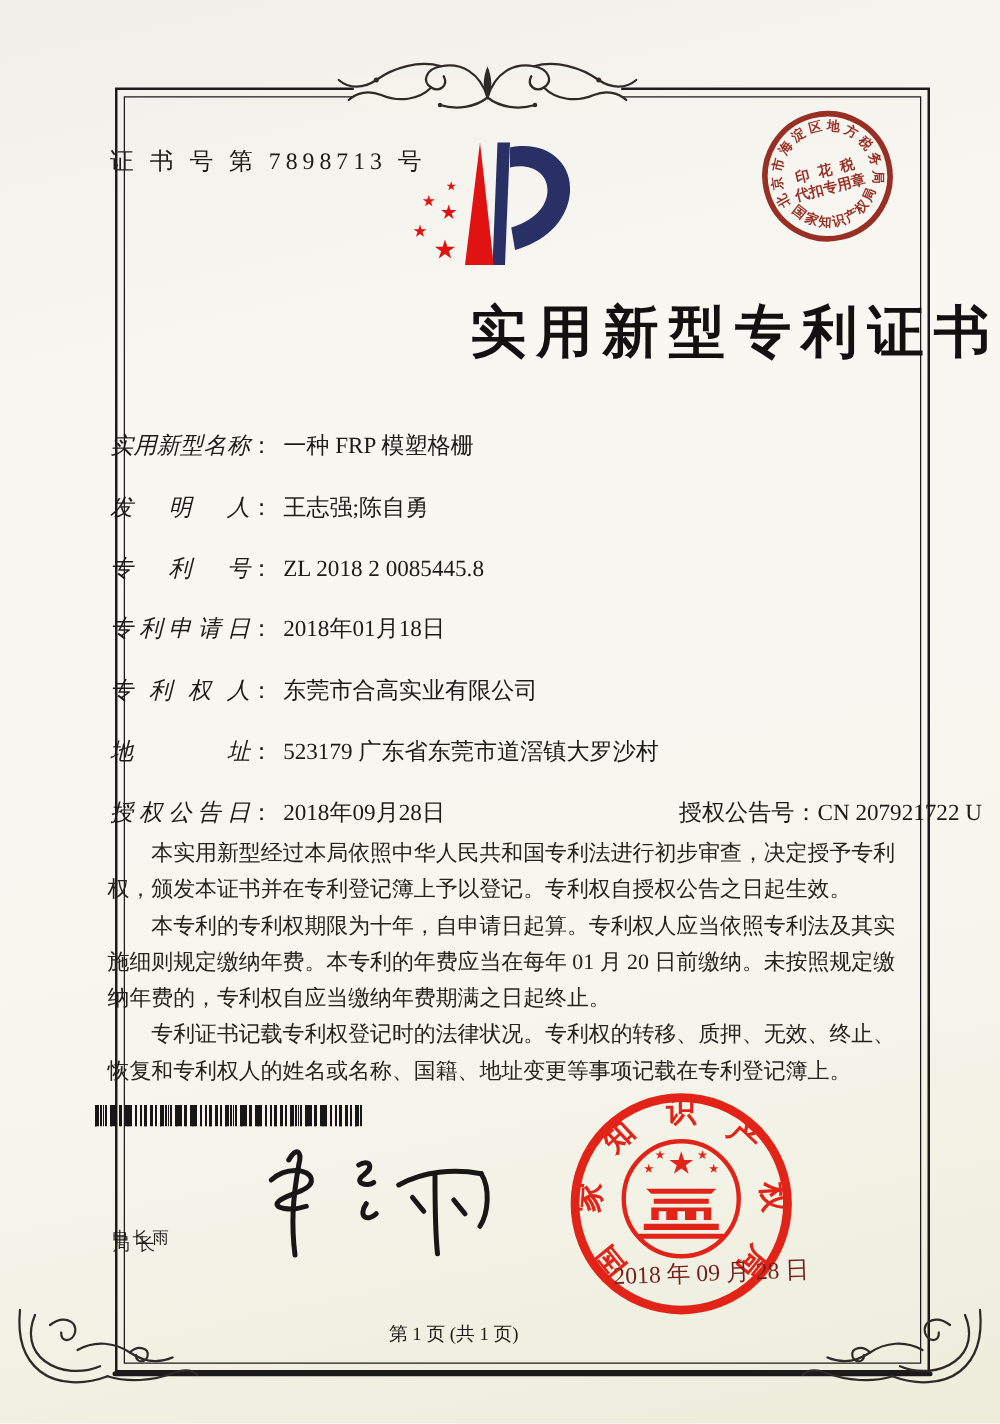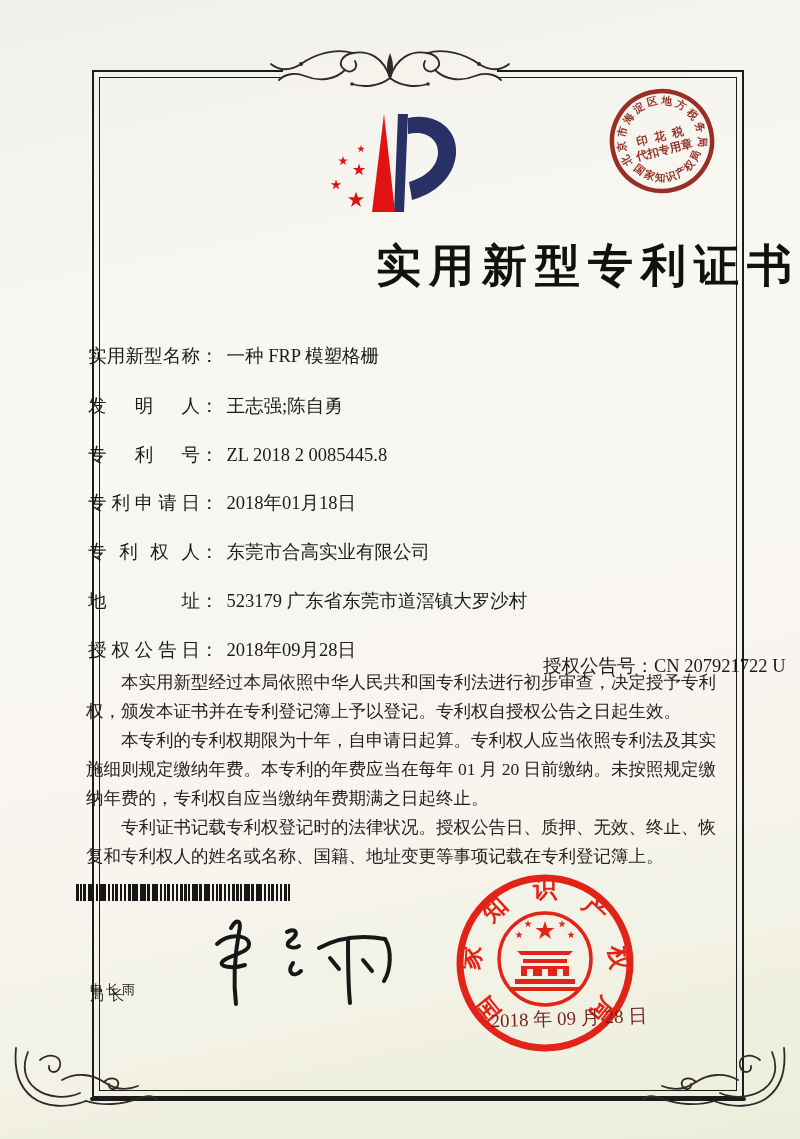--- a/index.html
+++ b/index.html
@@ -12,23 +12,23 @@
   .orn-top{position:absolute;left:265px;top:40px;}
   .corner{position:absolute;top:1040px;}
   .corner.left{left:10px;}
   .corner.right{left:640px;transform:scaleX(-1);}
   .cert-no{position:absolute;left:88px;top:116px;font-size:19px;letter-spacing:4px;}
   .logo{position:absolute;left:326px;top:110px;}
   .title{position:absolute;left:0;top:236px;width:800px;margin:0;text-align:right;
     font-size:45px;font-weight:700;letter-spacing:8px;color:#121110;}
   .stamp{position:absolute;left:605px;top:84px;transform:rotate(-14deg);opacity:.9;}
   .frow{position:absolute;left:88px;font-size:18.5px;white-space:nowrap;}
-  .flabel{display:inline-block;width:112px;text-align:justify;text-align-last:justify;vertical-align:bottom;}
+  .flabel{display:inline-block;width:112px;text-align:justify;text-align-last:justify;vertical-align:bottom;font-style:italic;}
   .fvalue{margin-left:8px;}
-  .grant-right{position:absolute;left:455px;top:16px;}
+  .grant-right{position:absolute;left:455px;top:0;}
   .paras{position:absolute;left:86px;top:668px;width:634px;font-size:17.5px;line-height:29px;color:#26231f;}
   .paras p{margin:0;text-indent:2em;}
   .barcode{position:absolute;left:76px;top:884px;width:214px;height:17px;
     background-image:
       repeating-linear-gradient(90deg,#161616 0 2px,transparent 2px 4px),
       repeating-linear-gradient(90deg,#161616 0 1px,transparent 1px 6.5px),
       repeating-linear-gradient(90deg,#161616 0 3px,transparent 3px 13px);}
   .signer-title{position:absolute;left:90px;top:939px;font-size:14px;letter-spacing:6px;margin-top:48px;}
   .signer-name{position:absolute;left:90px;top:981px;font-size:13px;letter-spacing:3px;}
   .signature{position:absolute;left:195px;top:908px;}
@@ -80,20 +80,21 @@
     <g fill="none" stroke="#2e2a28" stroke-width="1.8" stroke-linecap="round">
       <path d="M6,8 C4,28 8,46 22,57 C36,68 58,68 76,61"></path>
       <path d="M18,12 C12,26 14,40 26,49 C38,58 56,59 70,53"></path>
       <path d="M30,20 C40,12 52,16 50,26 C48,34 38,34 39,26"></path>
       <path d="M52,40 C66,32 82,34 94,42 C104,49 116,51 128,46"></path>
       <path d="M94,42 C100,36 110,38 108,45 C106,51 98,50 99,44"></path>
       <path d="M76,61 C92,66 112,65 130,58 C138,55 144,56 148,60"></path>
     </g>
   </svg>
 
+  <div class="cert-no">证 书 号 第 7898713 号</div>
 
   <svg class="logo" width="136" height="120" viewBox="0 0 136 120">
     <g fill="#283066">
       <polygon points="72,4 82,4 78,102 68,102"></polygon>
       <path d="M82,8 C111,2 132,20 130,44 C128,68 108,84 86,90 L83,72 C100,67 112,56 112,42 C112,28 98,20 82,24 Z"></path>
     </g>
     <g fill="#e01212">
       <polygon points="58,4 69,102 46,102"></polygon>
       <use href="#st" transform="translate(35,39) scale(4)"></use>
       <use href="#st" transform="translate(17,51) scale(5)"></use>
@@ -151,21 +152,21 @@
   </div>
 
   <div class="frow" style="top:637px;width:634px">
     <span class="flabel">授权公告日</span><span>：</span><span class="fvalue">2018年09月28日</span>
     <span class="grant-right"><span>授权公告号</span><span>：</span><span>CN 207921722 U</span></span>
   </div>
 
   <div class="paras">
     <p>本实用新型经过本局依照中华人民共和国专利法进行初步审查，决定授予专利权，颁发本证书并在专利登记簿上予以登记。专利权自授权公告之日起生效。</p>
     <p>本专利的专利权期限为十年，自申请日起算。专利权人应当依照专利法及其实施细则规定缴纳年费。本专利的年费应当在每年 01 月 20 日前缴纳。未按照规定缴纳年费的，专利权自应当缴纳年费期满之日起终止。</p>
-    <p>专利证书记载专利权登记时的法律状况。授权公告日、质押、无效、终止、恢复和专利权人的姓名或名称、国籍、地址变更等事项记载在专利登记簿上。</p>
+    <p>专利证书记载专利权登记时的法律状况。专利权的转移、质押、无效、终止、恢复和专利权人的姓名或名称、国籍、地址变更等事项记载在专利登记簿上。</p>
   </div>
 
   <div class="barcode"></div>
 
   <div class="signer-title">局长</div>
   <div class="signer-name">申长雨</div>
 
   <svg class="signature" width="210" height="110" viewBox="0 0 210 110">
     <g fill="none" stroke="#171717" stroke-width="4" stroke-linecap="round">
       <path d="M36,20 C42,9 47,13 44,24 C39,52 38,72 41,96"></path>
@@ -203,14 +204,15 @@
       <text transform="translate(-10,0) rotate(-86) translate(0,-66)">家</text>
       <text transform="translate(-10,0) rotate(-43) translate(0,-66)">知</text>
       <text transform="translate(-10,0) rotate(0) translate(0,-66)">识</text>
       <text transform="translate(-10,0) rotate(43) translate(0,-66)">产</text>
       <text transform="translate(-10,0) rotate(86) translate(0,-66)">权</text>
       <text transform="translate(-10,0) rotate(129) translate(0,-66)">局</text>
     </g>
     <text x="12" y="62" font-size="19" text-anchor="middle" fill="#6e1410" transform="rotate(-2)">2018 年 09 月 28 日</text>
   </svg>
 
+  <div class="footer">第 1 页 (共 1 页)</div>
 
 </div>
 
 </body></html>

